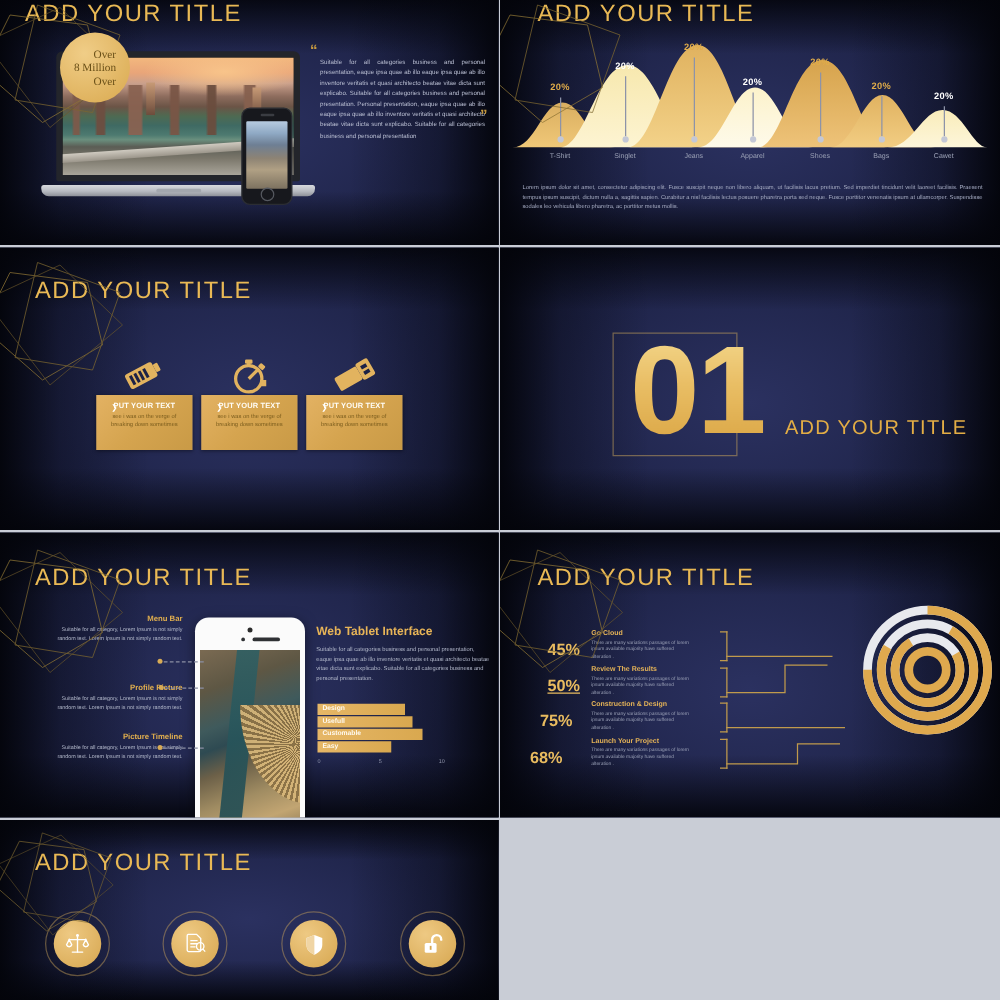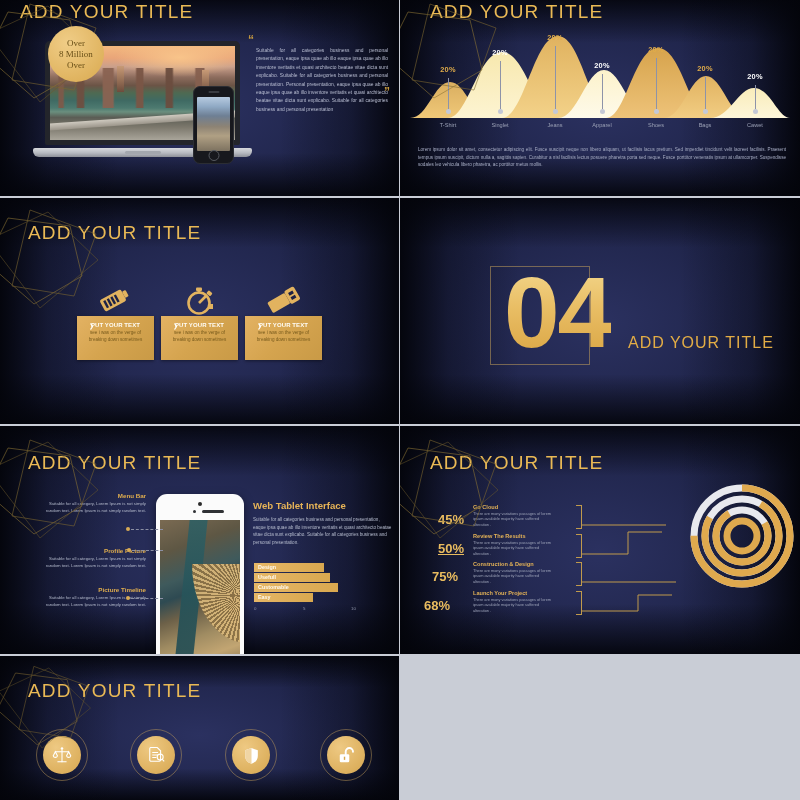--- a/index.html
+++ b/index.html
@@ -51,21 +51,21 @@
   .lp-bridge{position:absolute;left:0;right:0;bottom:16px;height:7px;
      background:linear-gradient(180deg,#cfcac0,#9b958a);transform:skewY(-4deg);}
   .lp-base{position:absolute;left:0;bottom:0;width:219px;height:9px;
      background:linear-gradient(180deg,#d7d9dd 0%,#b7bac1 55%,#8d9098 100%);
      border-radius:2px 2px 6px 6px;}
   .lp-notch{position:absolute;left:50%;transform:translateX(-50%);bottom:3px;width:36px;height:3px;
      background:#a3a7ae;border-radius:2px;}
   .badge{position:absolute;left:48px;top:26px;width:56px;height:56px;border-radius:50%;
      background:radial-gradient(circle at 35% 30%,#f0cd87,#d9a94f);
      color:#6a5018;font-family:"Liberation Serif",serif;font-size:9px;line-height:11px;
-     display:flex;align-items:center;justify-content:center;text-align:center;z-index:5;}
+     display:flex;align-items:center;justify-content:center;text-align:right;z-index:5;}
   .phone1{position:absolute;left:193px;top:86px;width:41px;height:78px;background:#17181d;
      border-radius:7px;border:1px solid #2b2d33;box-sizing:border-box;z-index:6;}
   .phone1 .sc{position:absolute;left:3px;right:3px;top:10px;bottom:12px;overflow:hidden;border-radius:1px;
      background:linear-gradient(180deg,#b7cbe0 0%,#8fa9c4 18%,#6e7f94 35%,#8d8374 55%,#b0a084 72%,#7d7260 100%);}
   .phone1 .home{position:absolute;left:50%;transform:translateX(-50%);bottom:2px;width:9px;height:9px;
      border:1px solid #55585f;border-radius:50%;}
   .phone1 .spk{position:absolute;left:50%;transform:translateX(-50%);top:4px;width:11px;height:2px;
      background:#3a3c42;border-radius:1px;}
   .quote{position:absolute;left:256px;top:38px;width:132px;}
   .quote .qt{color:#e8b75a;font-size:9.2px;line-height:12.4px;font-weight:400;}
@@ -348,21 +348,21 @@
         <p>see i was on the verge of breaking down sometimes</p>
       </div>
     </div>
   </div>
 
   <div class="vline"></div>
 
   <div class="slide">
     <div class="lay">
       <div class="numbox" style="left:90px;top:68px;width:98px;height:97px;"></div>
-      <div class="bignum" style="left:104px;top:64px;font-size:100px;line-height:100px;">04</div>
+      <div class="bignum" style="left:104px;top:64px;font-size:100px;line-height:100px;">01</div>
       <div class="numtitle" style="left:228px;top:136px;">ADD YOUR TITLE</div>
     </div>
   </div>
 
   <div class="hline"></div>
 
   <div class="slide">
     <div class="lay">
       <svg class="poly" style="top:4px;" viewBox="0 0 150 120">
         <polygon points="30,18 92,26 104,76 56,104 8,62" fill="none" stroke="#8d7435" stroke-width="0.7"></polygon>

